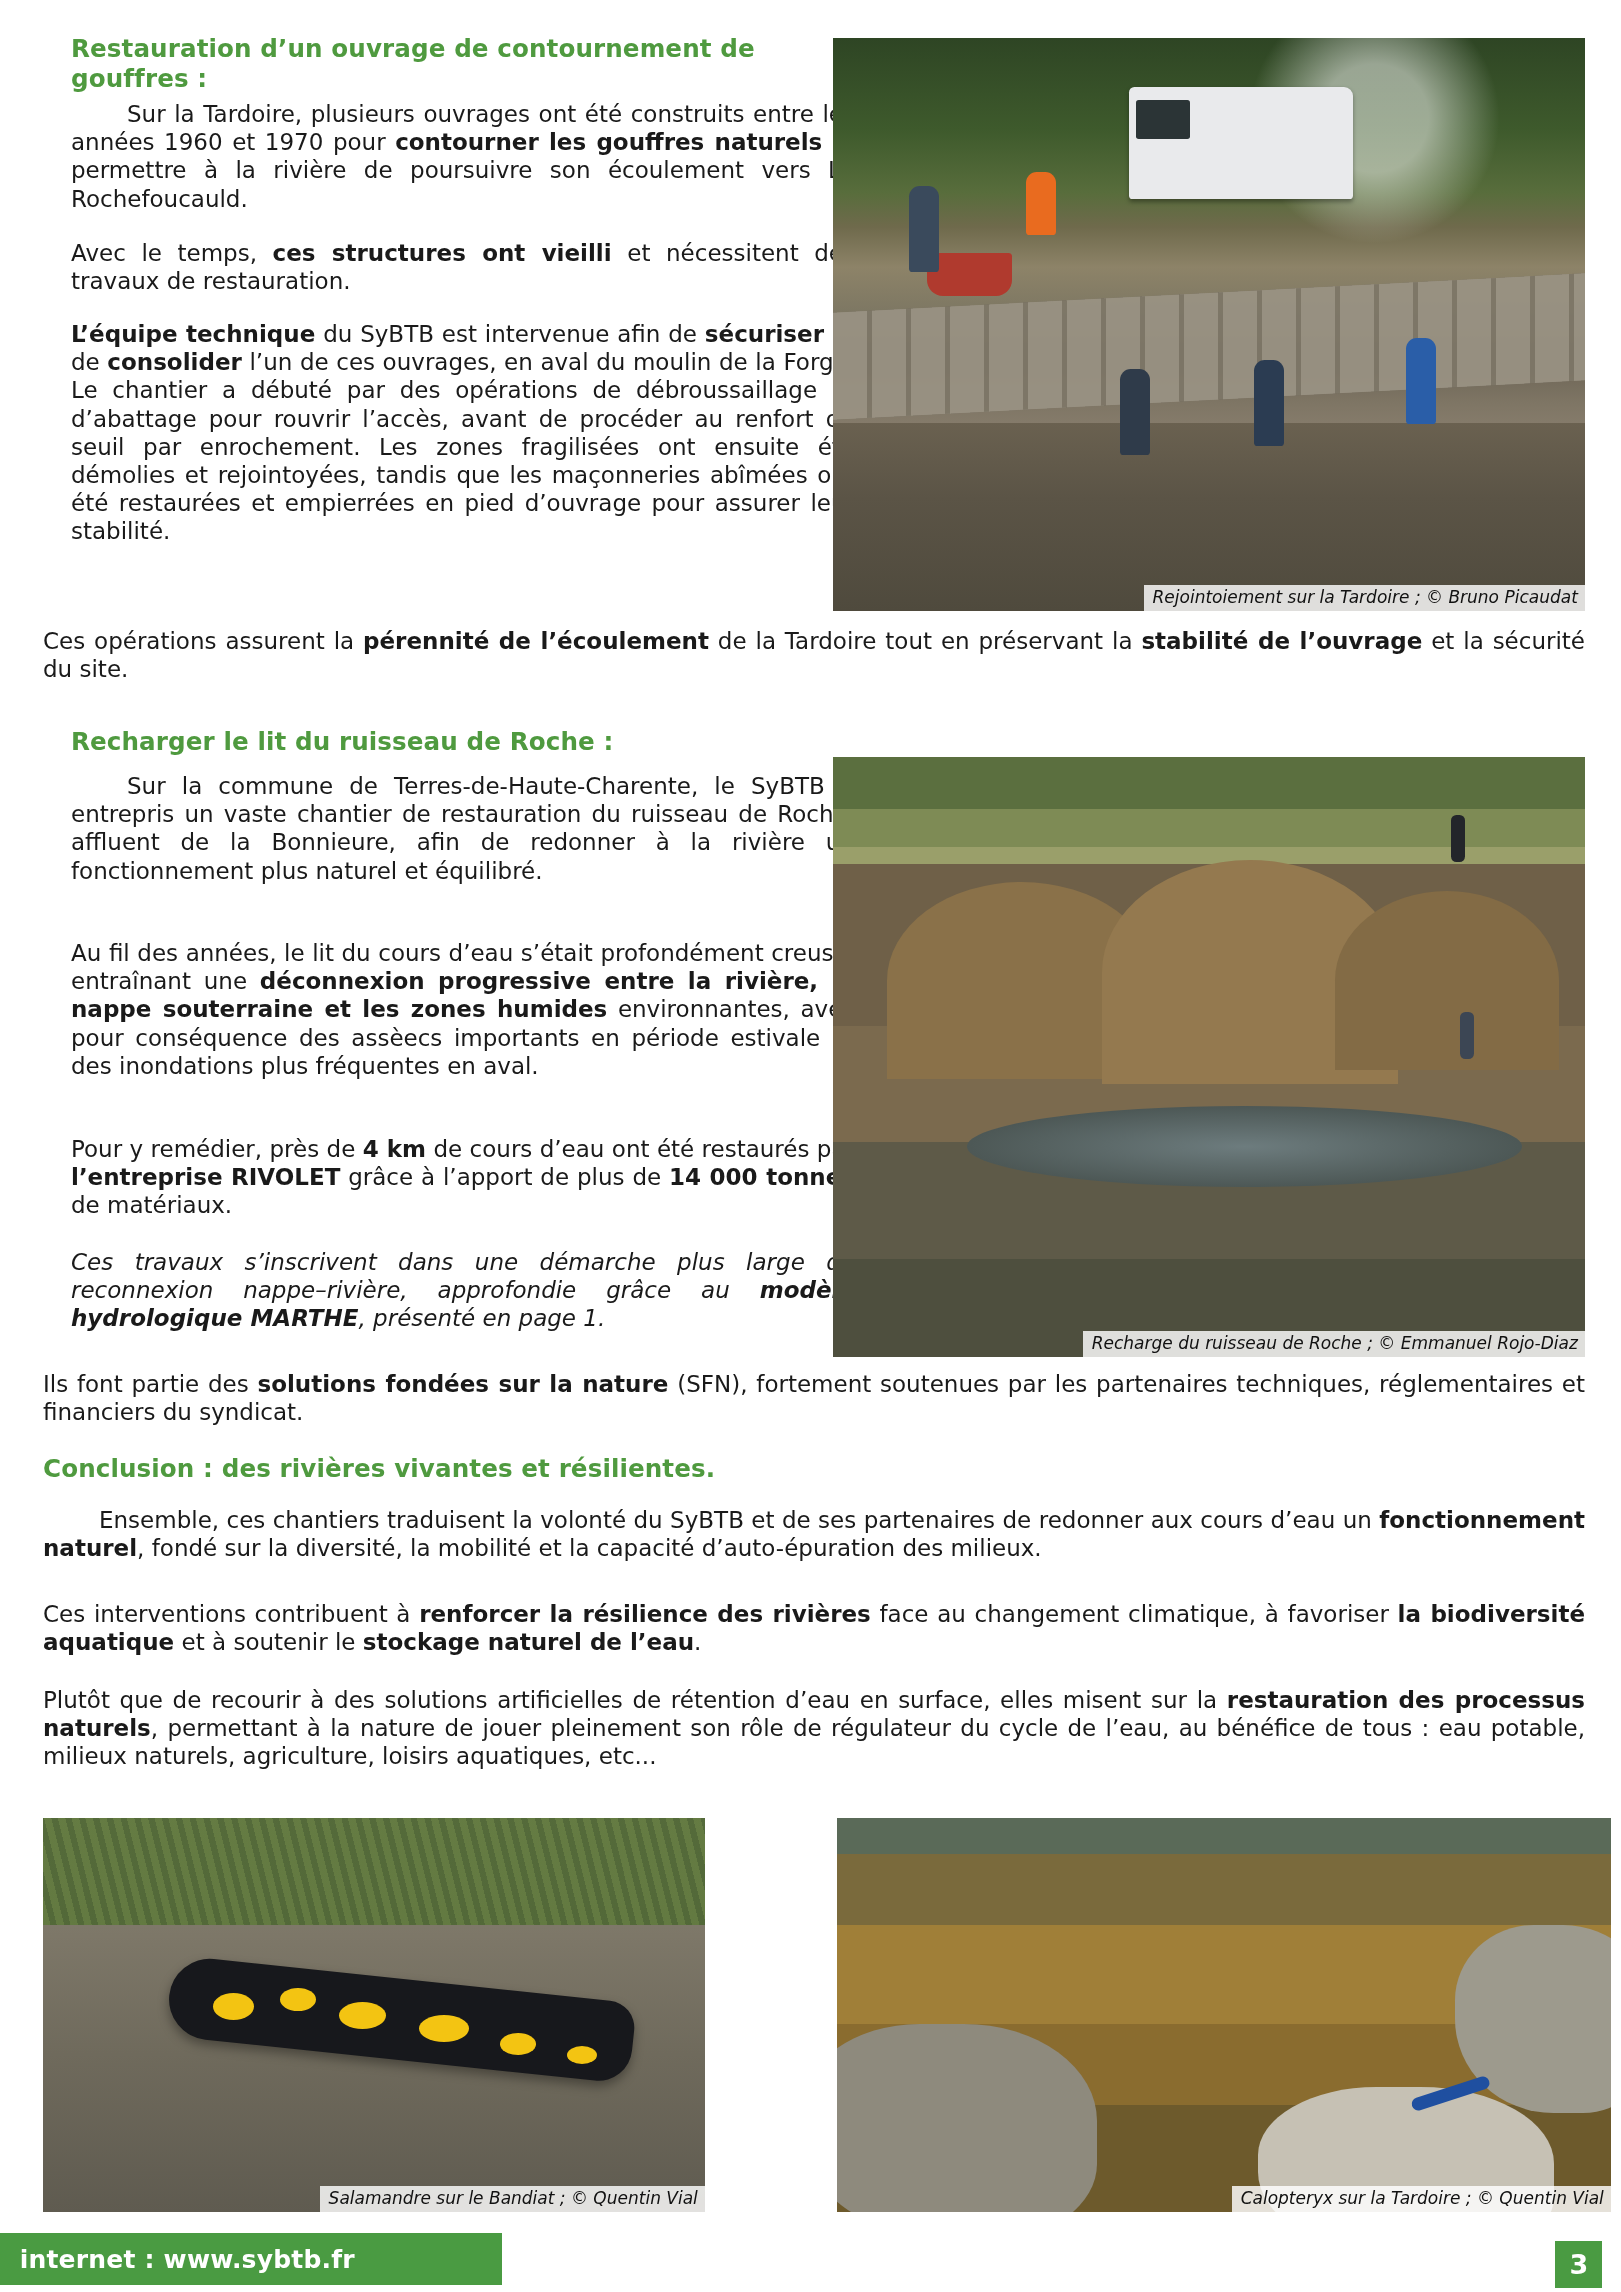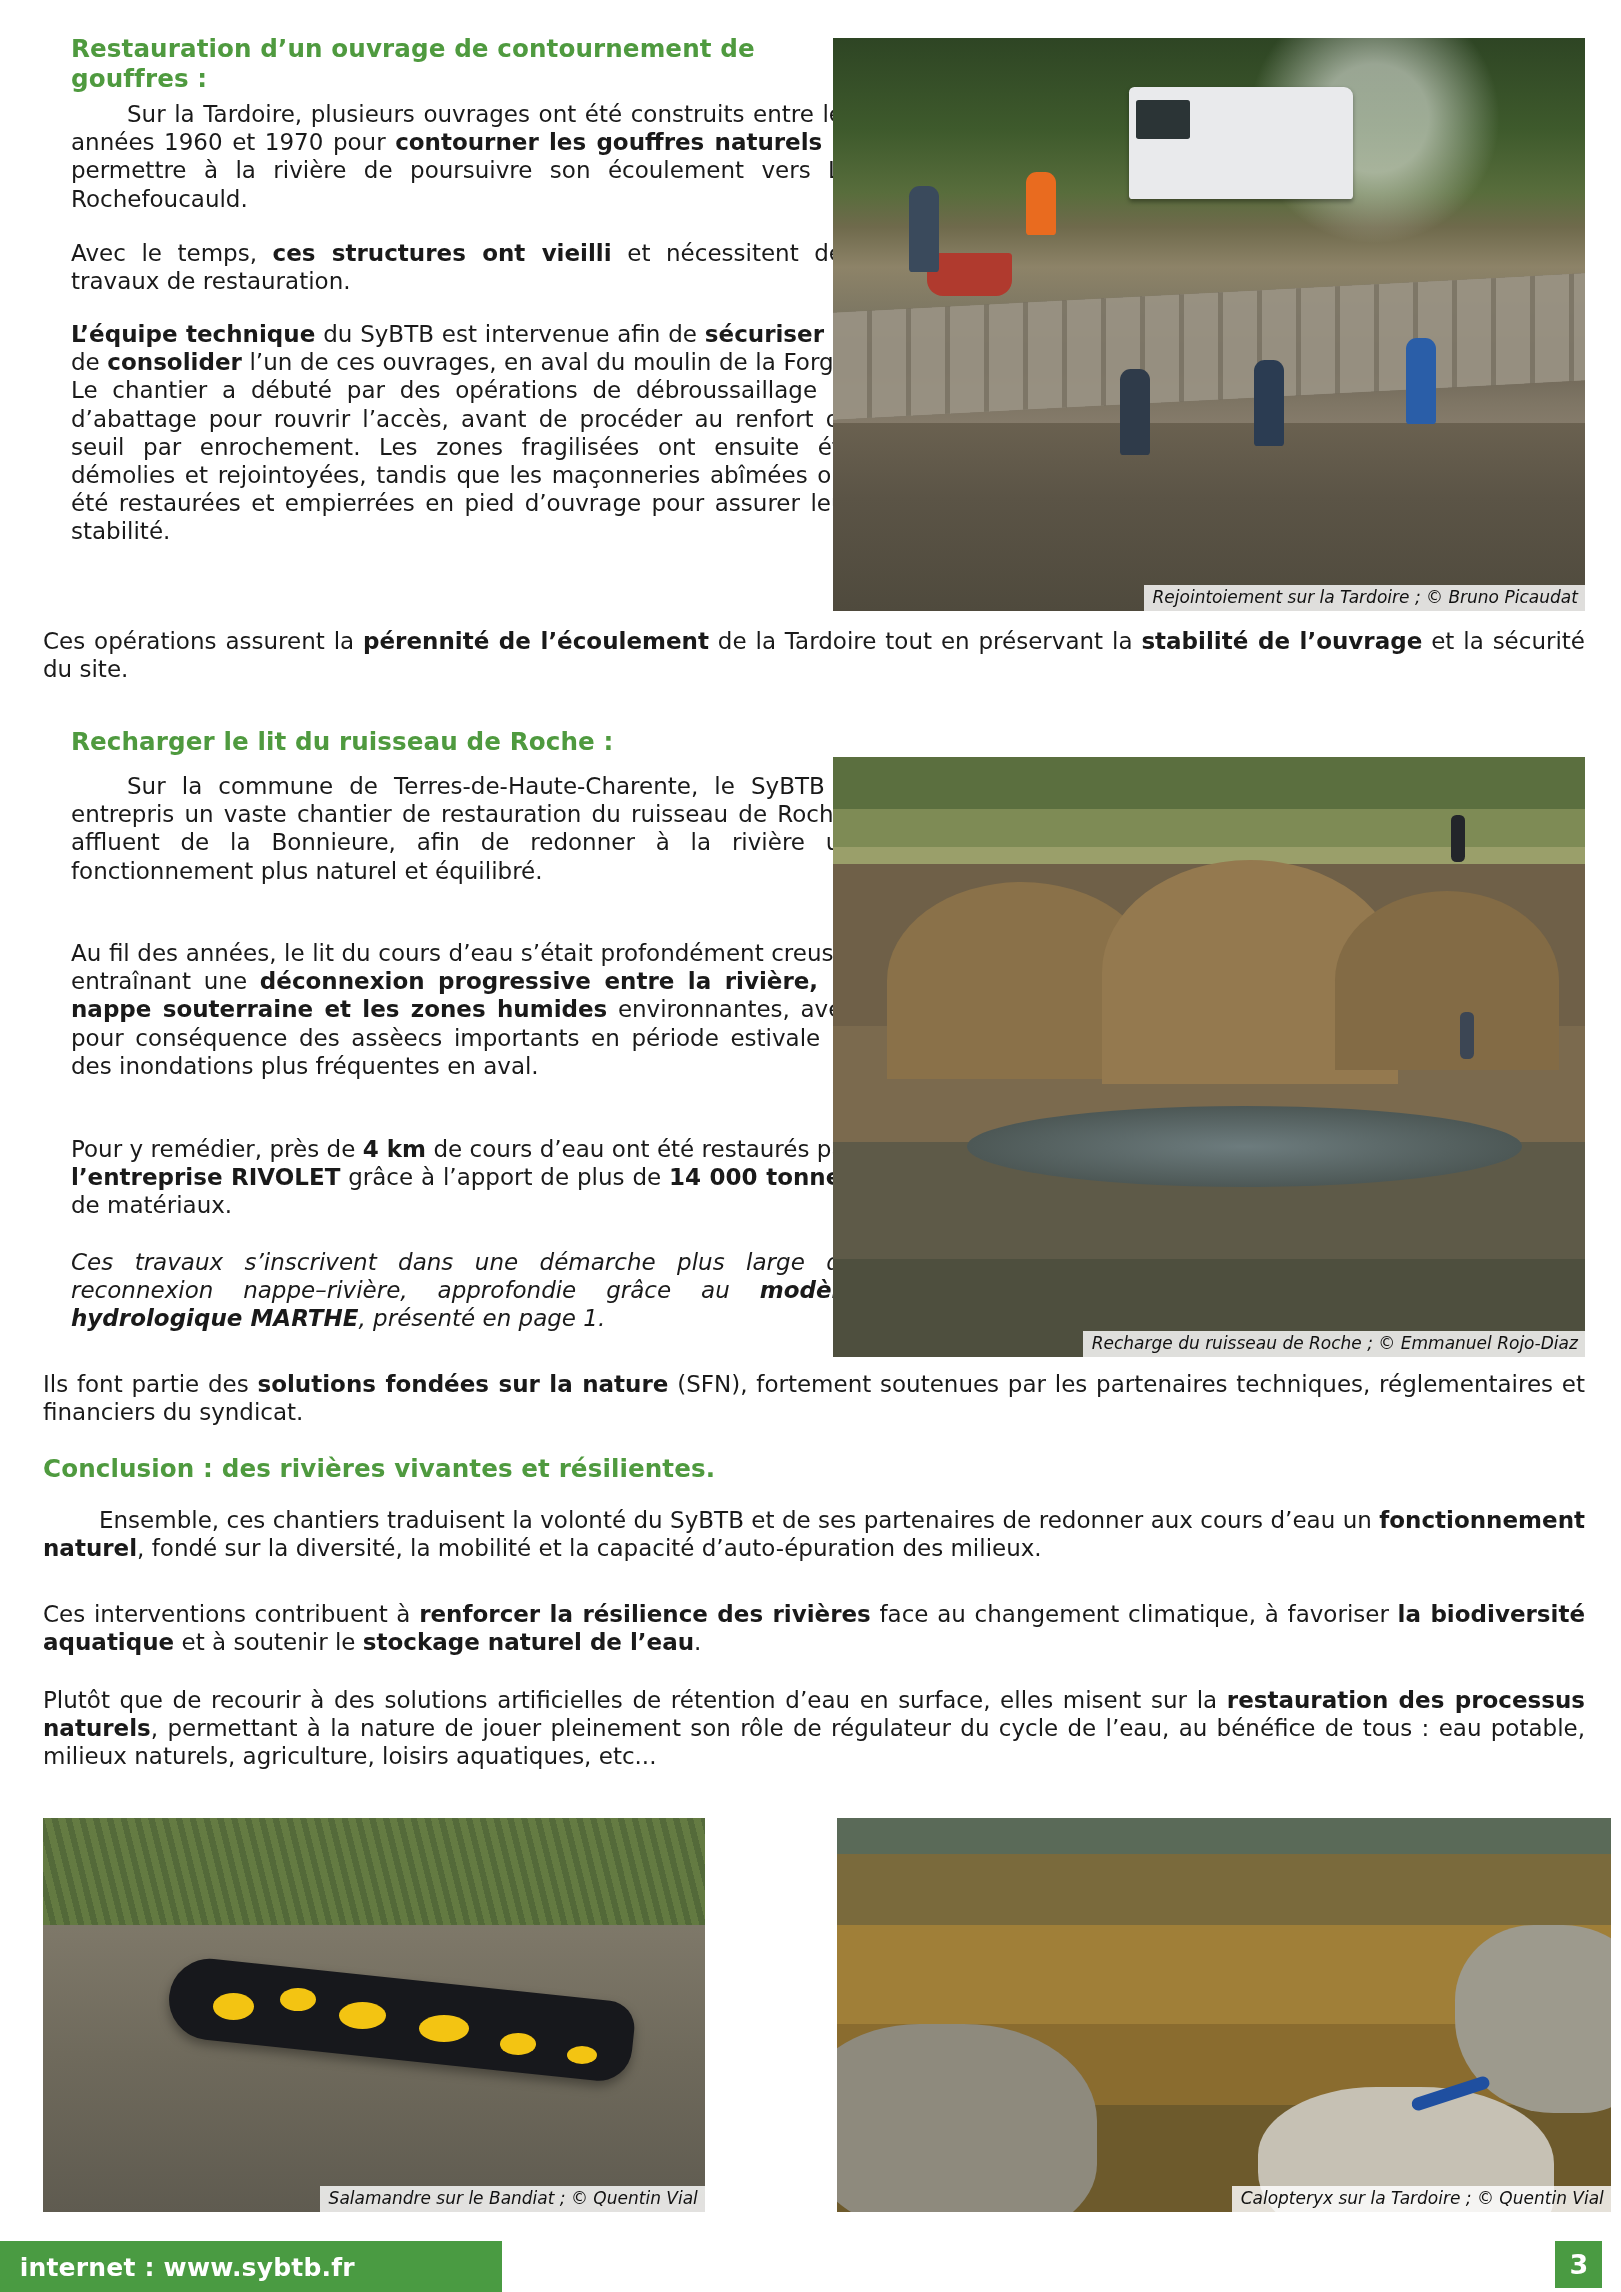--- a/index.html
+++ b/index.html
@@ -178,21 +178,21 @@
   #photo-calopteryx .r2 { left: 421px; top: 269px; width: 296px; height: 170px; background:#c6c1b4; }
   #photo-calopteryx .r3 { left: 618px; top: 107px; width: 197px; height: 188px; background:#9d9a8d; }
   #photo-calopteryx .damsel {
     position: absolute; left: 573px; top: 269px; width: 81px; height: 12.5px;
     background: #1f4fa0; border-radius: 7.2px; transform: rotate(-18deg);
   }
 
   
   .footer-bar {
     position: absolute;
-    left: 0; bottom: 0; width: 502px; height: 52px;
+    left: 0; bottom: 8px; width: 502px; height: 52px;
     background: #4a9b42;
     display: flex; align-items: center;
   }
   .footer-bar span {
     color: #ffffff; font-weight: bold; font-size: 25px; padding-left: 19.7px;
     letter-spacing: 0.2px;
   }
   .page-num {
     position: absolute;
     right: 19.7px; bottom: 5.4px; width: 47px; height: 47px;

